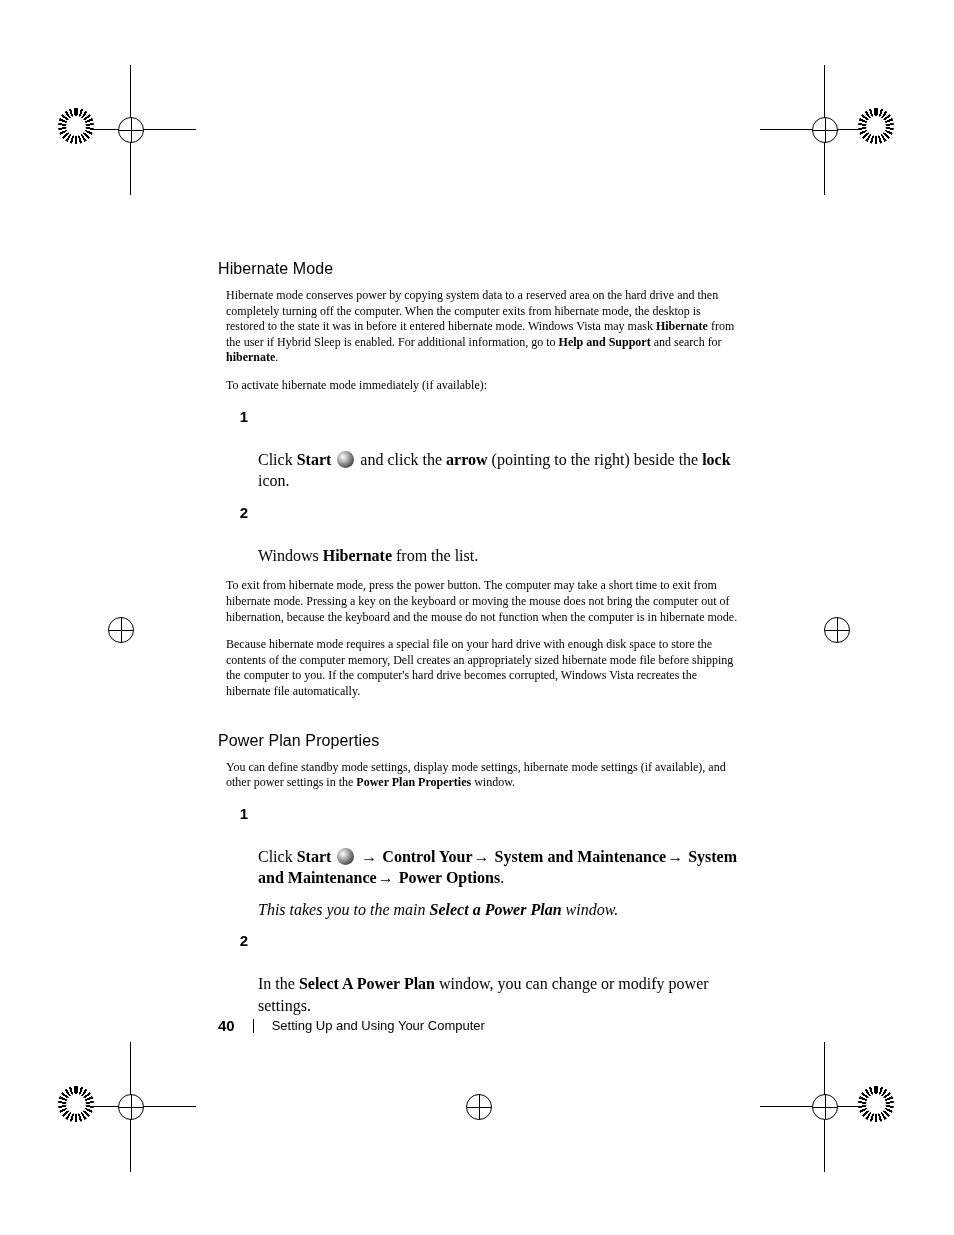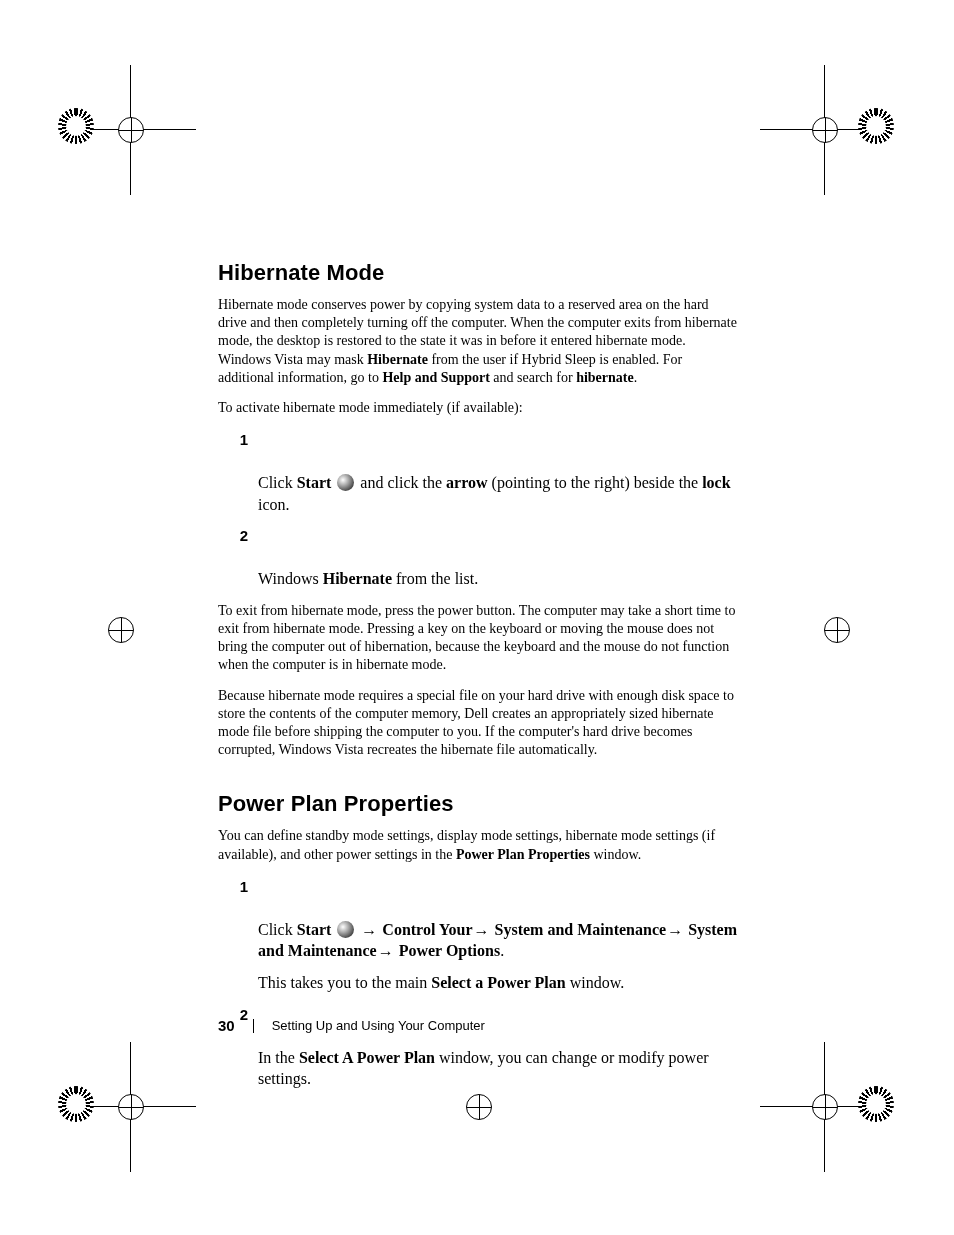--- a/index.html
+++ b/index.html
@@ -13,30 +13,30 @@
     position: relative;
   }
   .page {
     position: absolute;
     left: 218px;
     top: 260px;
     width: 520px;
   }
   .heading {
     font-family: "Helvetica Neue", Helvetica, Arial, sans-serif;
-    font-weight: 700;
-    font-size: 22px;
+    font-weight: 400;
+    font-size: 16px;
     letter-spacing: 0.1px;
     margin: 0 0 10px 0;
   }
   .heading.second { margin-top: 32px; }
   p.body {
-    font-size: 14px;
+    font-size: 12px;
     line-height: 1.3;
-    margin: 0 0 12px 0;
+    margin: 0 0 12px 8px;
     text-align: left;
   }
   ol.steps {
     list-style: none;
     margin: 0 0 12px 0;
     padding: 0;
   }
   ol.steps > li {
     display: flex;
     align-items: flex-start;
@@ -53,20 +53,21 @@
     line-height: 1.4;
   }
   ol.steps > li .txt {
     font-size: 16px;
     line-height: 1.35;
     flex: 1;
     margin-top: 43px;
   }
   ol.steps > li .sub {
     margin-top: 10px;
+    font-style: italic;
   }
   .b { font-weight: 700; }
   .orb {
     display: inline-block;
     vertical-align: -3px;
     width: 17px;
     height: 17px;
     border-radius: 50%;
     background: radial-gradient(circle at 35% 35%, #fff 0%, #aaa 35%, #444 75%, #222 100%);
     margin: 0 2px;
@@ -207,16 +208,16 @@
       <div class="num">2</div>
       <div class="txt">
         <span>In the </span><span class="b">Select A Power Plan</span><span> window, you can change or modify power settings.</span>
       </div>
     </li>
   </ol>
 
 </div>
 
 <div class="footer">
-  <span class="pnum">30</span>
+  <span class="pnum">40</span>
   <span class="bar"></span>
   <span>Setting Up and Using Your Computer</span>
 </div>
 
 </body></html>

